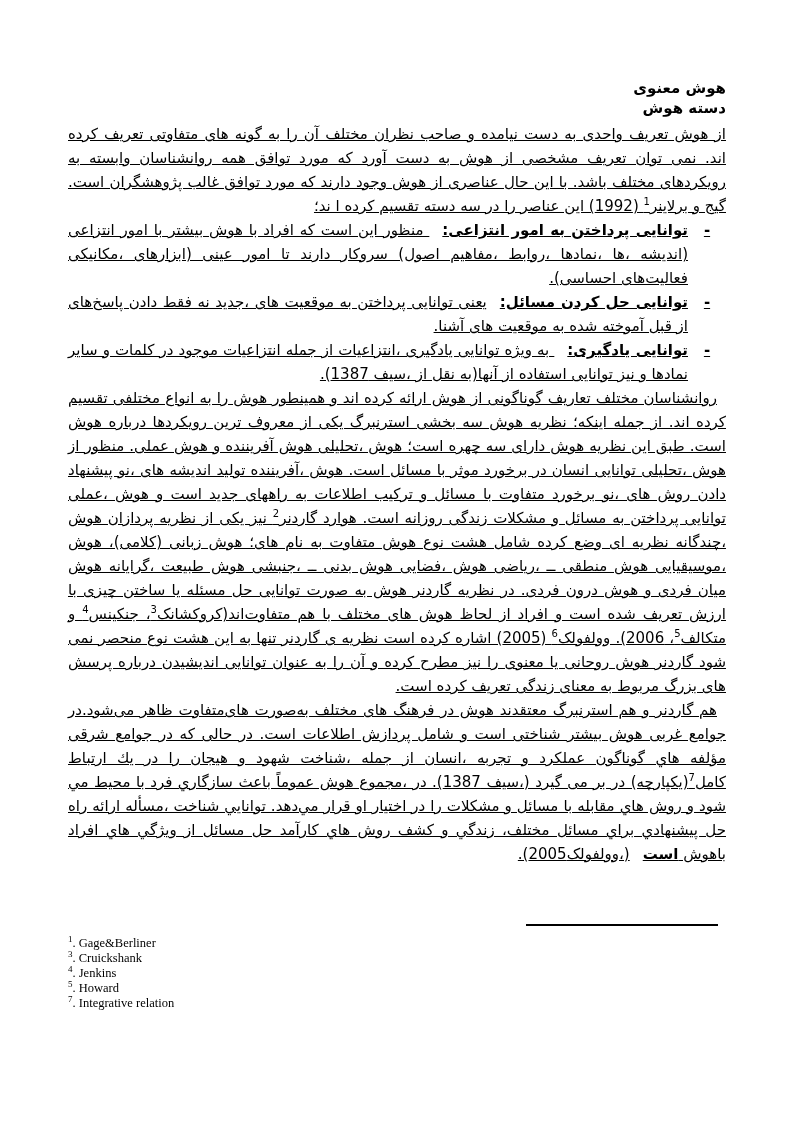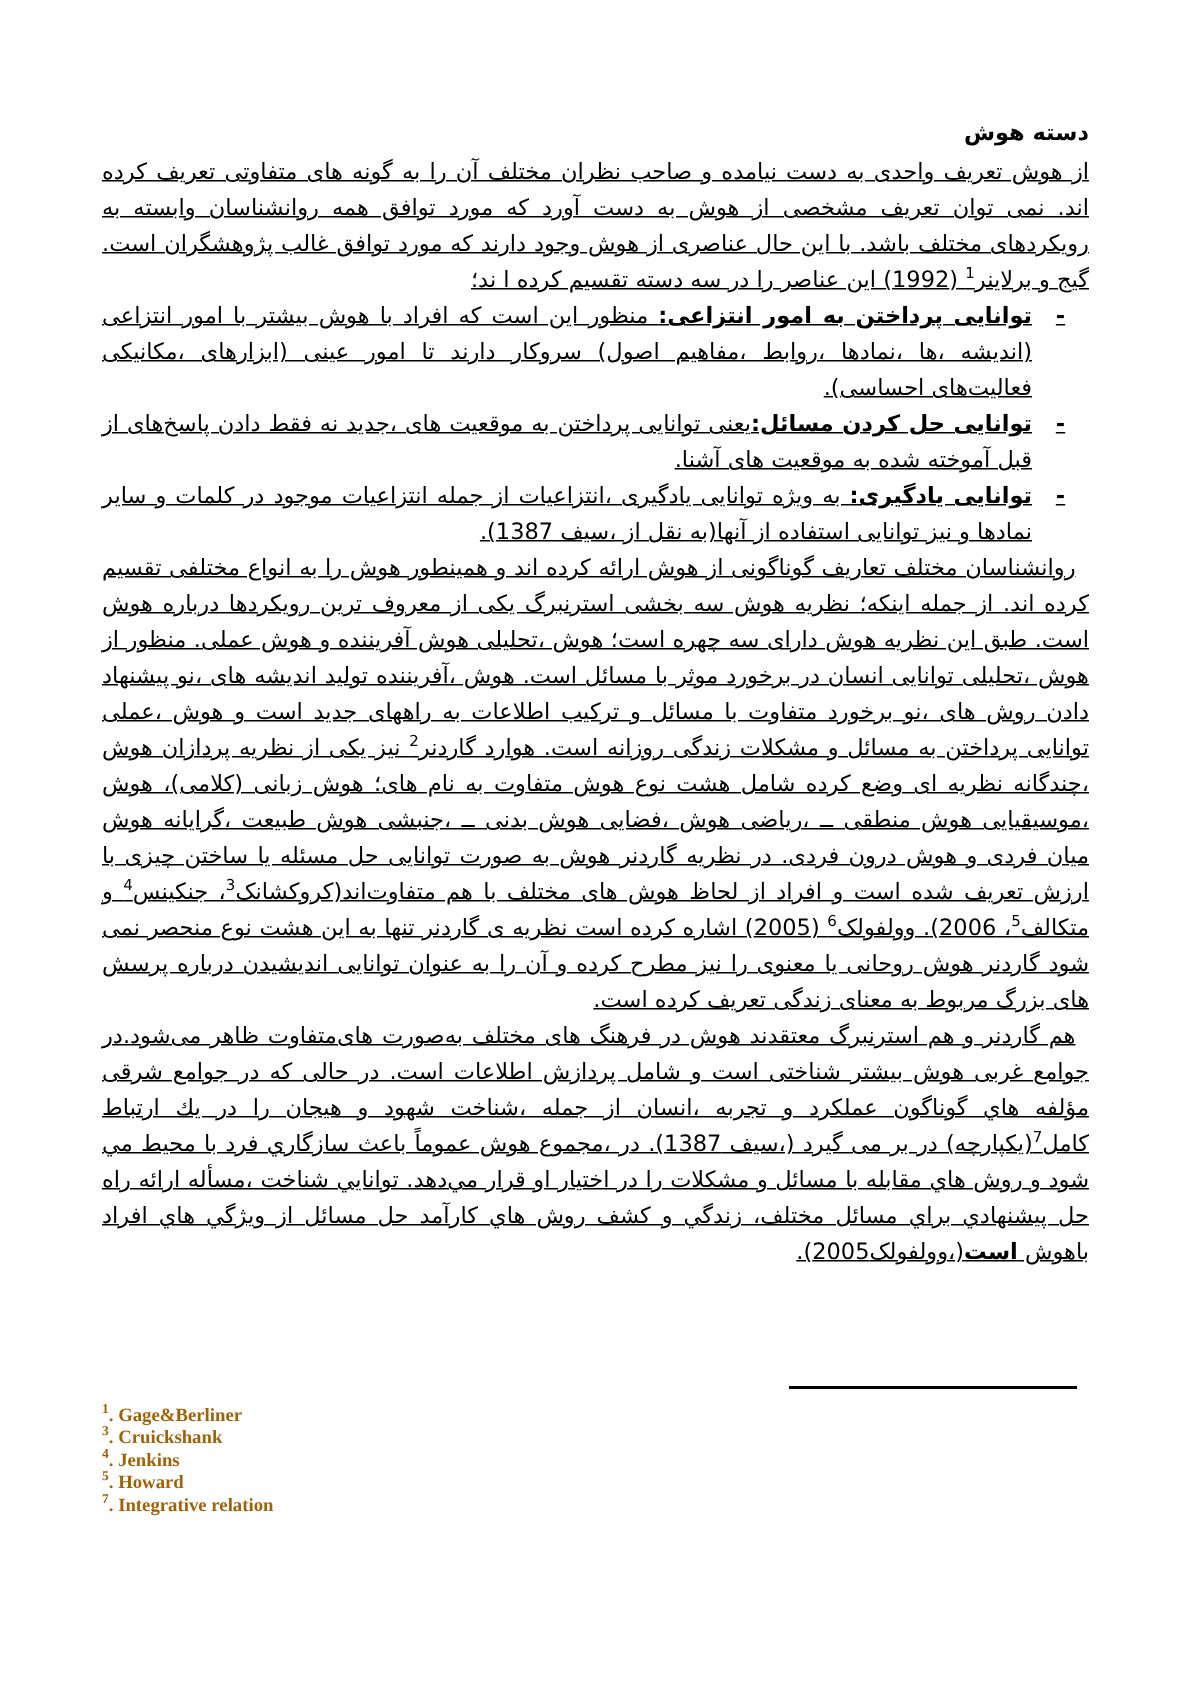--- a/index.html
+++ b/index.html
@@ -27,21 +27,21 @@
   }
   .body-text {
     margin-top: 4px;
     font-size: 15px;
     line-height: 24px;
     text-align: justify;
     text-decoration: underline;
   }
   .para { margin: 0; }
   .para.indented { text-indent: 9px; }
-  .bold { font-weight: bold; }
+  .bold { font-weight: bold; margin-left: 13px; }
   .sup {
     font-size: 10px;
     vertical-align: super;
     line-height: 0;
   }
   .bullet { display: flex; }
   .bullet-marker {
     flex: 0 0 38px;
     text-align: center;
     font-weight: bold;
@@ -53,41 +53,41 @@
   .footnote-block {
     position: absolute;
     top: 924px;
     left: 68px;
     right: 68px;
     direction: ltr;
     text-align: left;
     font-family: "Liberation Serif", serif;
     font-size: 12.5px;
     line-height: 15px;
-    color: #a16207;
-    font-weight: bold;
+    color: #000000;
   }
   .fn-rule {
     width: 192px;
     height: 0;
     border-top: 2px solid #000000;
     margin: 0 8px 10px auto;
   }
   .fn-sup {
     vertical-align: super;
     font-size: 9px;
     line-height: 0;
   }
 </style>
 </head>
 <body>
 
 <div class="page">
   <div class="content">
 
+    <div class="heading">هوش معنوی</div>
     <div class="heading">دسته هوش</div>
 
     <div class="body-text">
 
       <div class="para"><span>از هوش تعریف واحدی به دست نیامده و صاحب نظران مختلف آن را به گونه های متفاوتی تعریف کرده اند. نمی توان تعریف مشخصی از هوش به دست آورد که مورد توافق همه روانشناسان وابسته به رویکردهای مختلف باشد. با این حال عناصری از هوش وجود دارند که مورد توافق غالب پژوهشگران است. گیج و برلاینر</span><span class="sup">1</span><span> (1992) این عناصر را در سه دسته تقسیم کرده ا ند؛</span></div>
 
       <div class="bullet">
         <span class="bullet-marker">-</span>
         <div class="bullet-text"><span class="bold">توانایی پرداختن به امور انتزاعی:</span><span> منظور این است که افراد با هوش بیشتر با امور انتزاعی (اندیشه ،ها ،نمادها ،روابط ،مفاهیم اصول) سروکار دارند تا امور عینی (ابزارهای ،مکانیکی فعالیت‌های احساسی).</span></div>
       </div>

